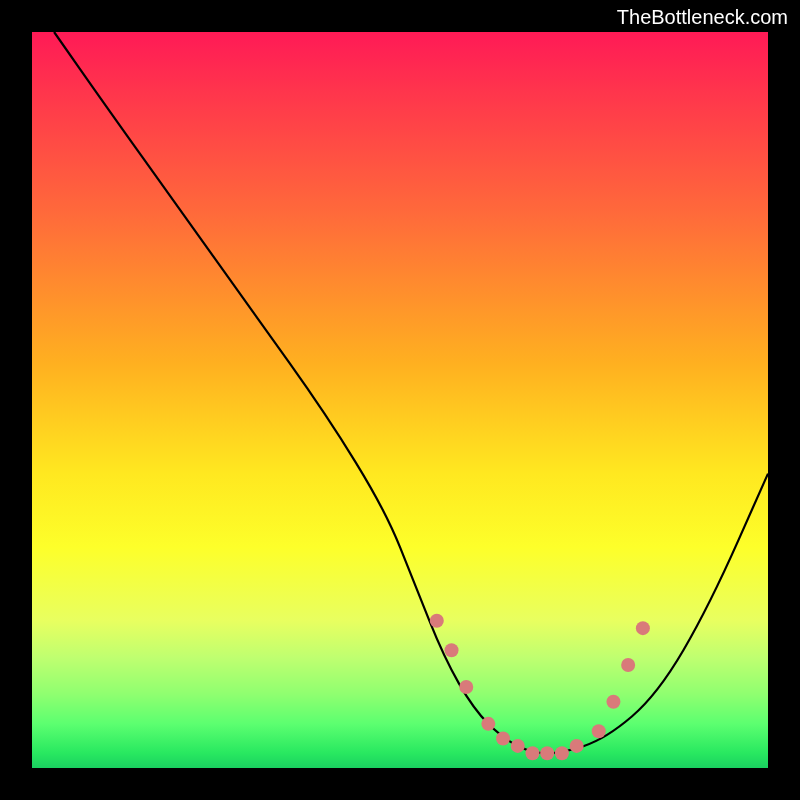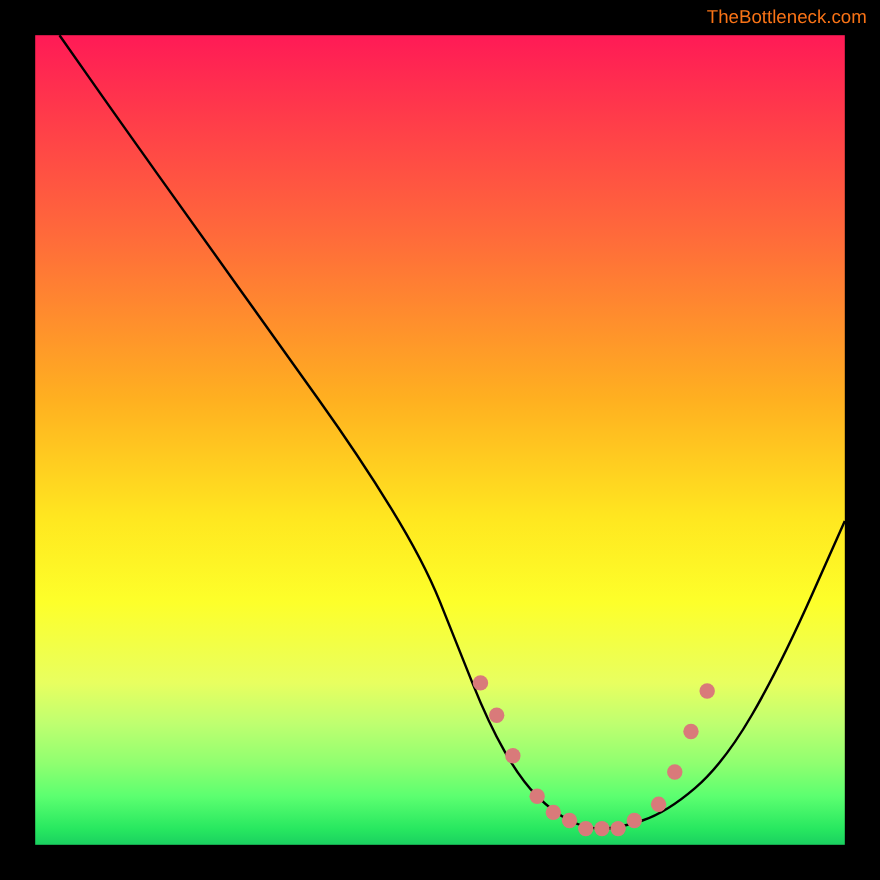--- a/index.html
+++ b/index.html
@@ -8,22 +8,22 @@
     height: 800px;
     background: #000;
     position: relative;
     overflow: hidden;
     font-family: Arial, sans-serif;
   }
   .watermark {
     position: absolute;
     top: 6px;
     right: 12px;
-    color: #f97316;
-    font-size: 17px;
+    color: #ffffff;
+    font-size: 20px;
     font-weight: 500;
     z-index: 10;
   }
   .plot-area {
     position: absolute;
     
     left: 32px;
     top: 32px;
     width: 736px;
     height: 736px;

